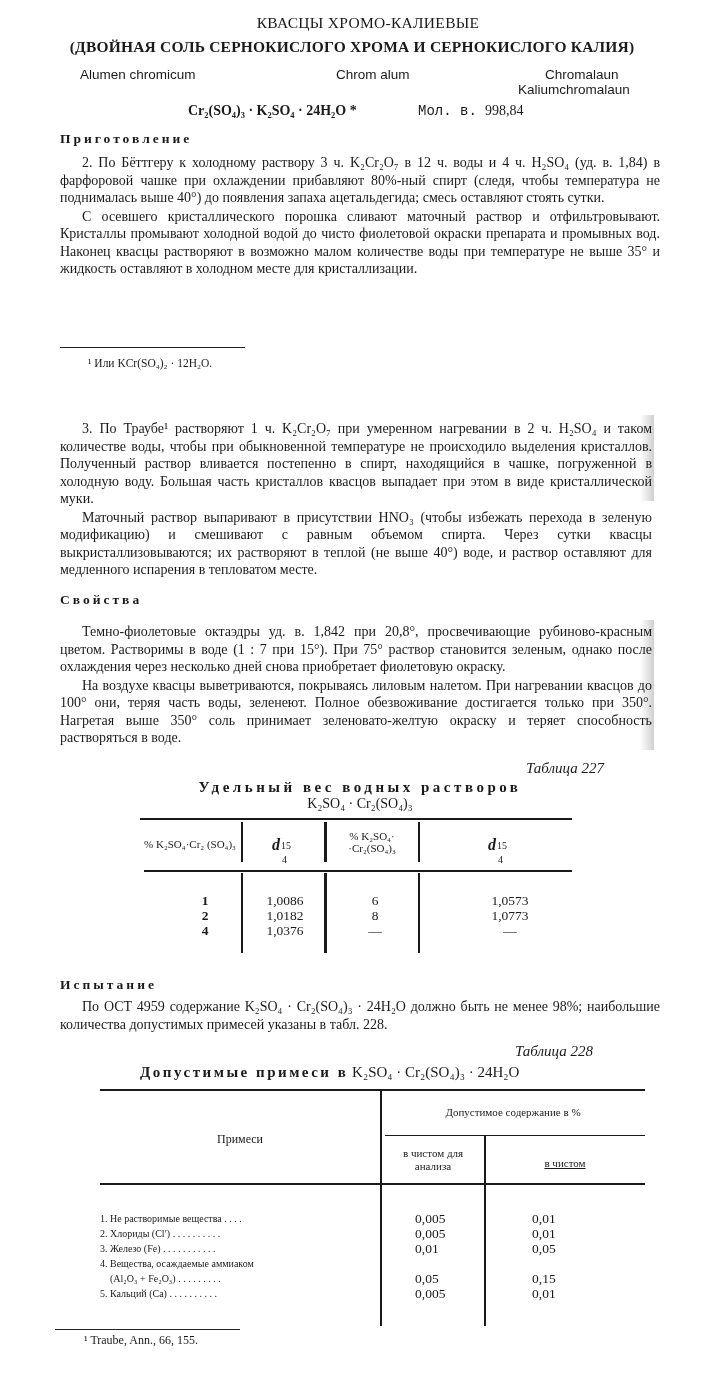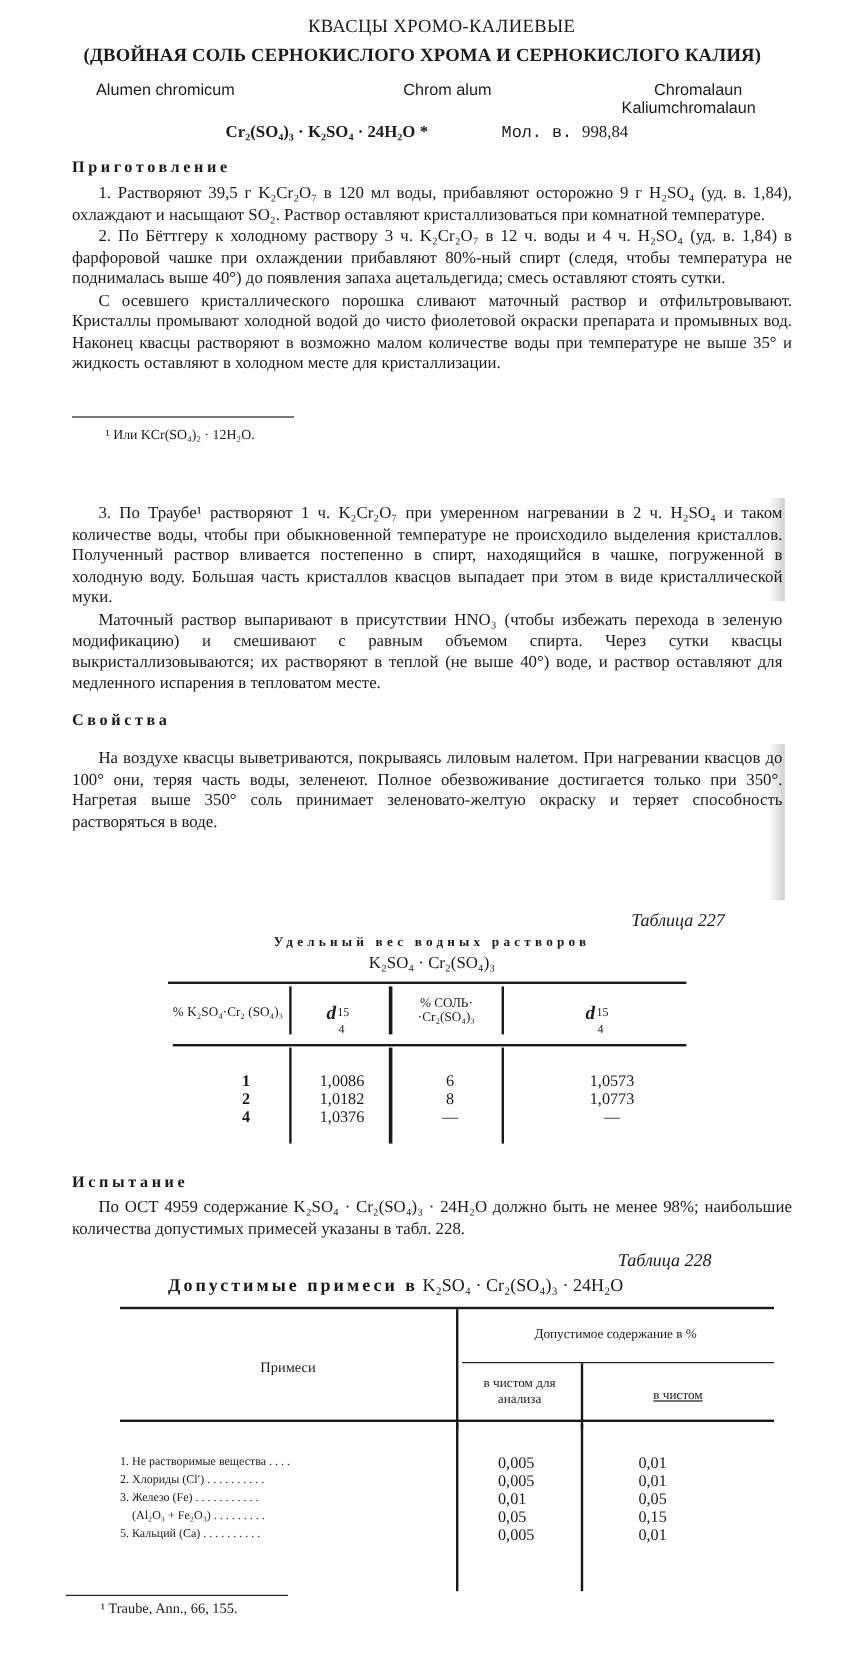--- a/index.html
+++ b/index.html
@@ -12,21 +12,21 @@
   .formula { font-size: 14px; font-weight: bold; }
   .mol { font-size: 14px; }
   .section { font-size: 13.5px; font-weight: bold; letter-spacing: 3px; left: 60px; }
   .para { left: 60px; width: 600px; font-size: 14px; line-height: 17.5px; text-align: justify; }
   .para p { margin: 0; text-indent: 22px; }
   .para .tight { margin-top: 1px; }
   .fn-rule { height: 1px; background: #222; }
   .fn { font-size: 11.5px; }
   .spaced { letter-spacing: 2.5px; }
   .tcap { font-style: italic; font-size: 15px; }
-  .ttitle { font-size: 11px; font-weight: bold; letter-spacing: 3.5px; text-align: center; }
+  .ttitle { font-size: 15px; font-weight: bold; letter-spacing: 3.5px; text-align: center; }
   .tsub { font-size: 14px; text-align: center; }
   .hline { height: 2px; background: #1a1a1a; }
   .vline { width: 1.5px; background: #1a1a1a; }
   .cell { font-size: 13.5px; text-align: center; line-height: 15px; }
   .hdr { font-size: 11px; text-align: center; }
   .shade { background: linear-gradient(to right, rgba(255,255,255,0), rgba(120,120,120,0.35)); }
   .d154 { font-style: italic; font-weight: bold; font-size: 16px; }
   .d154 .s { position: relative; display: inline-block; width: 10px; font-style: normal; font-weight: normal; font-size: 10px; }
   .d154 .up { position: absolute; top: -10px; left: 1px; }
   .d154 .dn { position: absolute; top: 4px; left: 2px; }
@@ -41,52 +41,52 @@
 <div class="abs syn" style="left:80px; top:67px;">Alumen chromicum</div>
 <div class="abs syn" style="left:336px; top:67px;">Chrom alum</div>
 <div class="abs syn" style="left:545px; top:67px;">Chromalaun</div>
 <div class="abs syn" style="left:518px; top:82px;">Kaliumchromalaun</div>
 <div class="abs formula" style="left:188px; top:103px;">Cr₂(SO₄)₃ · K₂SO₄ · 24H₂O *</div>
 <div class="abs mol" style="left:418px; top:103px;font-family:Liberation Mono, monospace;">Мол. в.</div>
 <div class="abs mol" style="left:485px; top:103px;">998,84</div>
 
 <div class="abs section" style="top:131px;">Приготовление</div>
 <div class="abs para" style="top:153px;">
-  <p>1. Растворяют 39,5 г K₂Cr₂O₇ в 120 мл воды, прибавляют осторожно 9 г H₂SO₄ (уд. в. 1,84), охлаждают и насыщают SO₂. Раствор оставляют кристаллизоваться при комнатной температуре.</p>
   <p class="tight">2. По Бёттгеру к холодному раствору 3 ч. K₂Cr₂O₇ в 12 ч. воды и 4 ч. H₂SO₄ (уд. в. 1,84) в фарфоровой чашке при охлаждении прибавляют 80%-ный спирт (следя, чтобы температура не поднималась выше 40°) до появления запаха ацетальдегида; смесь оставляют стоять сутки.</p>
   <p class="tight">С осевшего кристаллического порошка сливают маточный раствор и отфильтровывают. Кристаллы промывают холодной водой до чисто фиолетовой окраски препарата и промывных вод. Наконец квасцы растворяют в возможно малом количестве воды при температуре не выше 35° и жидкость оставляют в холодном месте для кристаллизации.</p>
 </div>
 <div class="abs fn-rule" style="left:60px; top:347px; width:185px;"></div>
 <div class="abs fn" style="left:88px; top:357px;">¹ Или KCr(SO₄)₂ · 12H₂O.</div>
 
 <div class="abs shade" style="left:640px; top:415px; width:14px; height:86px;"></div>
 <div class="abs para" style="top:420px; width:592px;">
   <p>3. По Траубе¹ растворяют 1 ч. K₂Cr₂O₇ при умеренном нагревании в 2 ч. H₂SO₄ и таком количестве воды, чтобы при обыкновенной температуре не происходило выделения кристаллов. Полученный раствор вливается постепенно в спирт, находящийся в чашке, погруженной в холодную воду. Большая часть кристаллов квасцов выпадает при этом в виде кристаллической муки.</p>
   <p class="tight">Маточный раствор выпаривают в присутствии HNO₃ (чтобы избежать перехода в зеленую модификацию) и смешивают с равным объемом спирта. Через сутки квасцы выкристаллизовываются; их растворяют в теплой (не выше 40°) воде, и раствор оставляют для медленного испарения в тепловатом месте.</p>
 </div>
 
 <div class="abs section" style="top:592px;">Свойства</div>
 <div class="abs shade" style="left:640px; top:620px; width:14px; height:130px;"></div>
 <div class="abs para" style="top:623px; width:592px;">
+  <p>Темно-фиолетовые октаэдры уд. в. 1,842 при 20,8°, просвечивающие рубиново-красным цветом. Растворимы в воде (1 : 7 при 15°). При 75° раствор становится зеленым, однако после охлаждения через несколько дней снова приобретает фиолетовую окраску.</p>
   <p class="tight">На воздухе квасцы выветриваются, покрываясь лиловым налетом. При нагревании квасцов до 100° они, теряя часть воды, зеленеют. Полное обезвоживание достигается только при 350°. Нагретая выше 350° соль принимает зеленовато-желтую окраску и теряет способность растворяться в воде.</p>
 </div>
 
 <div class="abs tcap" style="left:526px; top:760px;">Таблица 227</div>
 <div class="abs ttitle" style="left:140px; width:440px; top:779px;">Удельный вес водных растворов</div>
 <div class="abs tsub" style="left:140px; width:440px; top:796px;">K₂SO₄ · Cr₂(SO₄)₃</div>
 <div class="abs hline" style="left:140px; top:818px; width:432px;"></div>
 <div class="abs vline" style="left:241px; top:822px; height:40px;"></div>
 <div class="abs vline" style="left:324px; top:822px; height:40px; width:2.5px;"></div>
 <div class="abs vline" style="left:418px; top:822px; height:40px;"></div>
 <div class="abs hdr" style="left:140px; width:100px; top:838px;">% K₂SO₄·Cr₂ (SO₄)₃</div>
 <div class="abs" style="left:272px; top:836px;">
   <span class="d154"><span>d</span><span class="s"><span class="up">15</span><span class="dn">4</span></span></span>
 </div>
 <div class="abs hdr" style="left:326px; width:92px; top:830px;">
-  <div>% СОЛЬ·</div>
+  <div>% K₂SO₄·</div>
   <div>·Cr₂(SO₄)₃</div>
 </div>
 <div class="abs" style="left:488px; top:836px;">
   <span class="d154"><span>d</span><span class="s"><span class="up">15</span><span class="dn">4</span></span></span>
 </div>
 <div class="abs hline" style="left:144px; top:870px; width:428px;"></div>
 <div class="abs vline" style="left:241px; top:873px; height:80px;"></div>
 <div class="abs vline" style="left:324px; top:873px; height:80px; width:2.5px;"></div>
 <div class="abs vline" style="left:418px; top:873px; height:80px;"></div>
 
@@ -146,20 +146,25 @@
     <span class="abs row-item" style="left:0;">2. Хлориды (Cl′) . . . . . . . . . .</span>
     <span class="abs val" style="left:315px;">0,005</span>
     <span class="abs val" style="left:432px;">0,01</span>
   </div>
   <div style="position:relative; height:15px;">
     <span class="abs row-item" style="left:0;">3. Железо (Fe) . . . . . . . . . . .</span>
     <span class="abs val" style="left:315px;">0,01</span>
     <span class="abs val" style="left:432px;">0,05</span>
   </div>
   <div style="position:relative; height:15px;">
+    <span class="abs row-item" style="left:0;">4. Вещества, осаждаемые аммиаком</span>
+    <span class="abs val" style="left:315px;"></span>
+    <span class="abs val" style="left:432px;"></span>
+  </div>
+  <div style="position:relative; height:15px;">
     <span class="abs row-item" style="left:0; white-space:pre;">    (Al₂O₃ + Fe₂O₃) . . . . . . . . .</span>
     <span class="abs val" style="left:315px;">0,05</span>
     <span class="abs val" style="left:432px;">0,15</span>
   </div>
   <div style="position:relative; height:15px;">
     <span class="abs row-item" style="left:0;">5. Кальций (Ca) . . . . . . . . . .</span>
     <span class="abs val" style="left:315px;">0,005</span>
     <span class="abs val" style="left:432px;">0,01</span>
   </div>
 </div>

